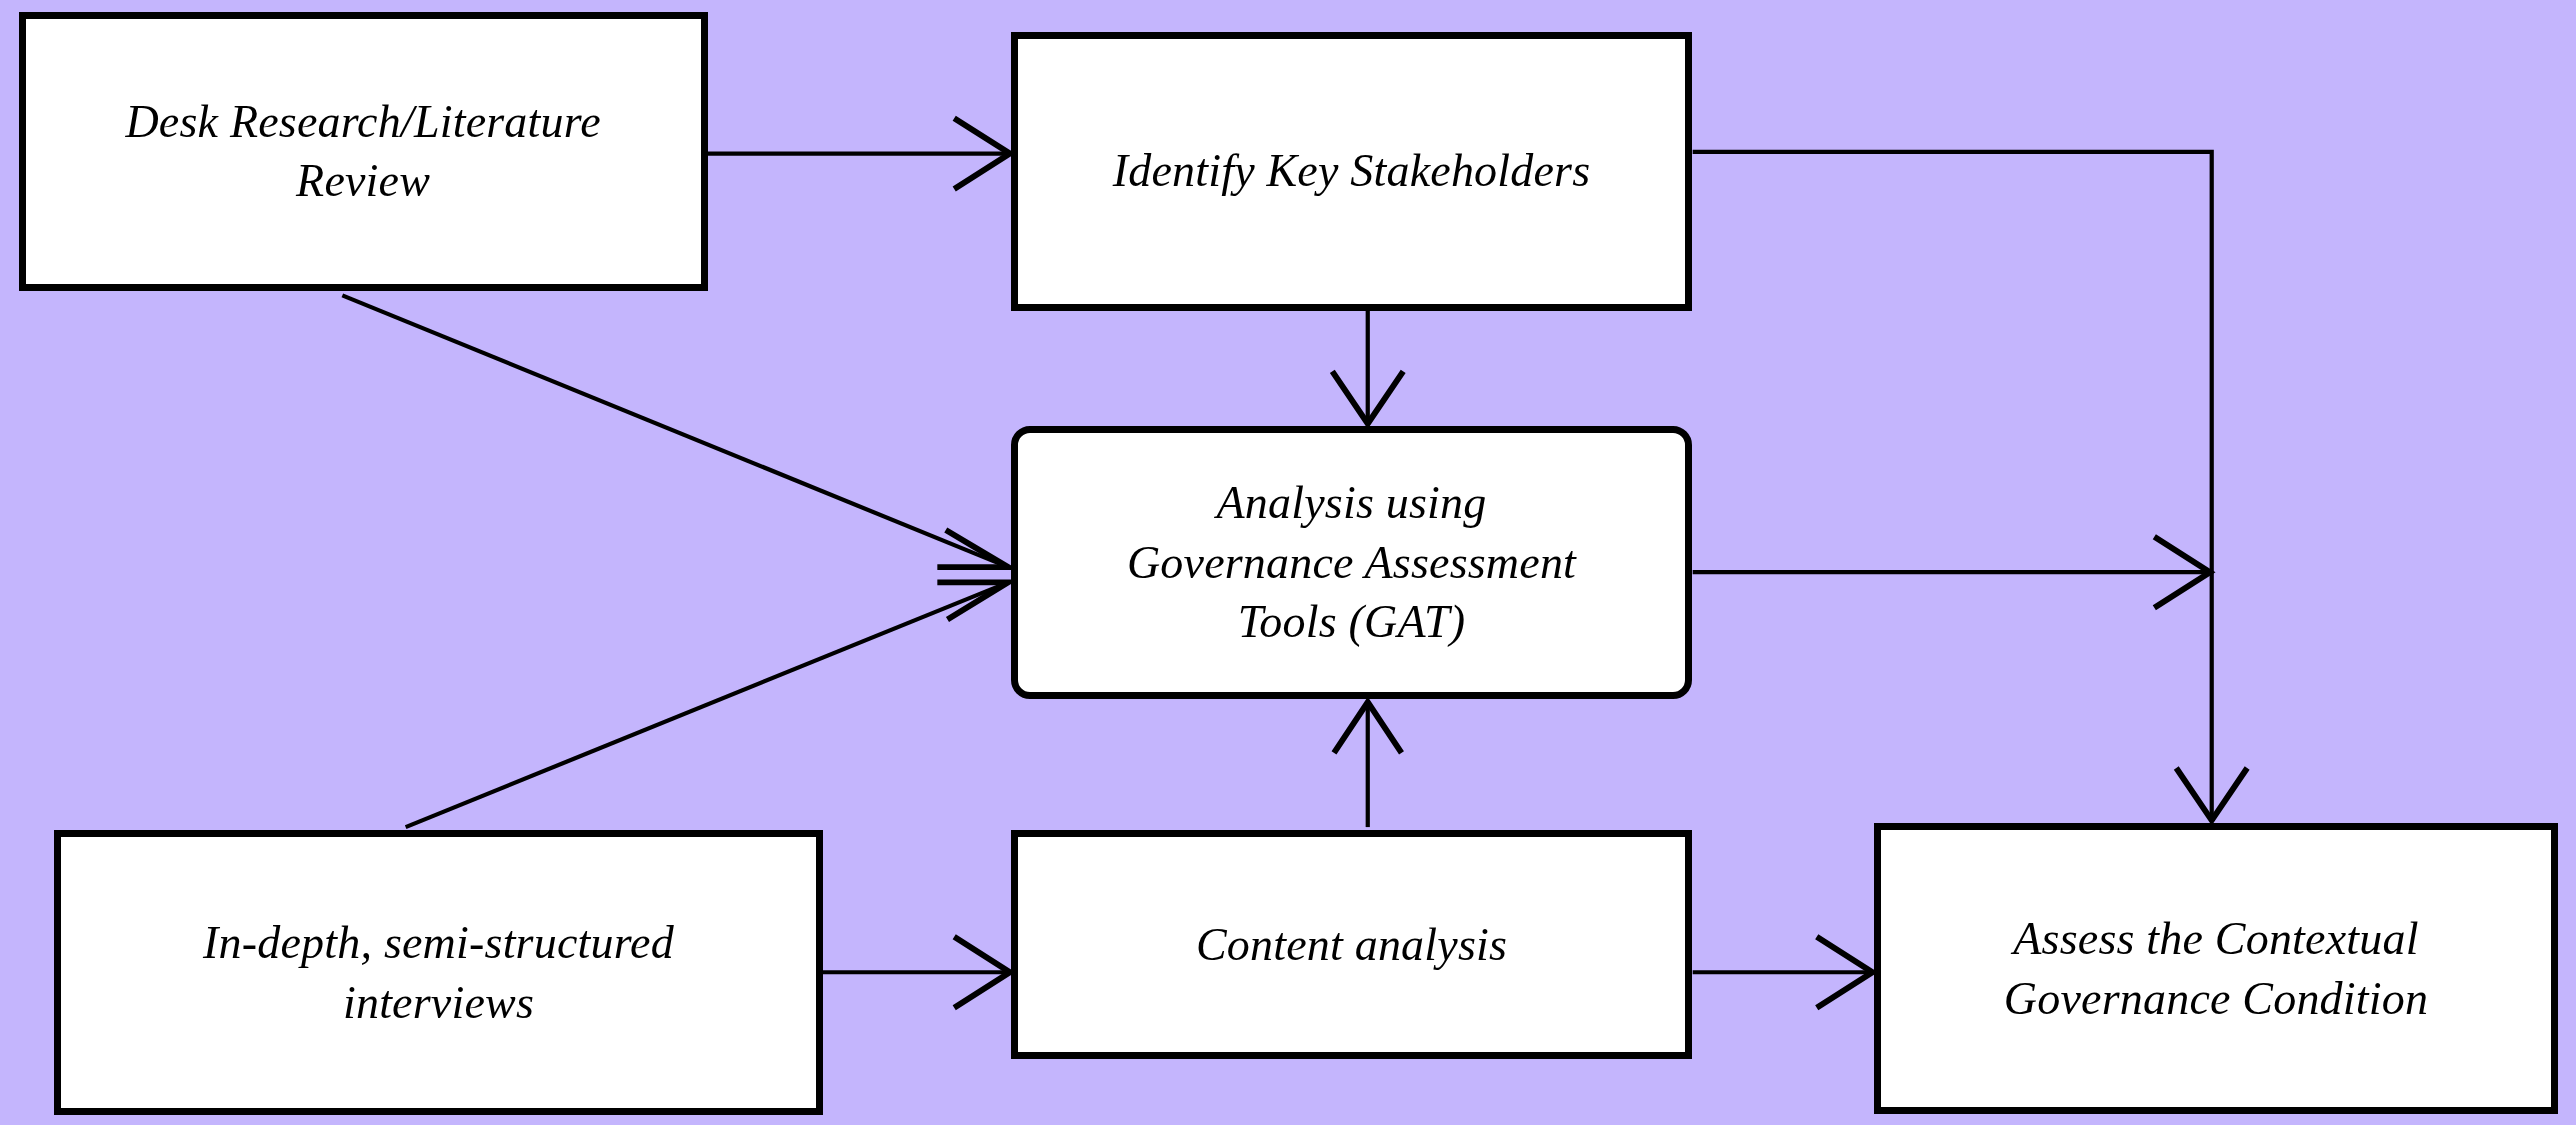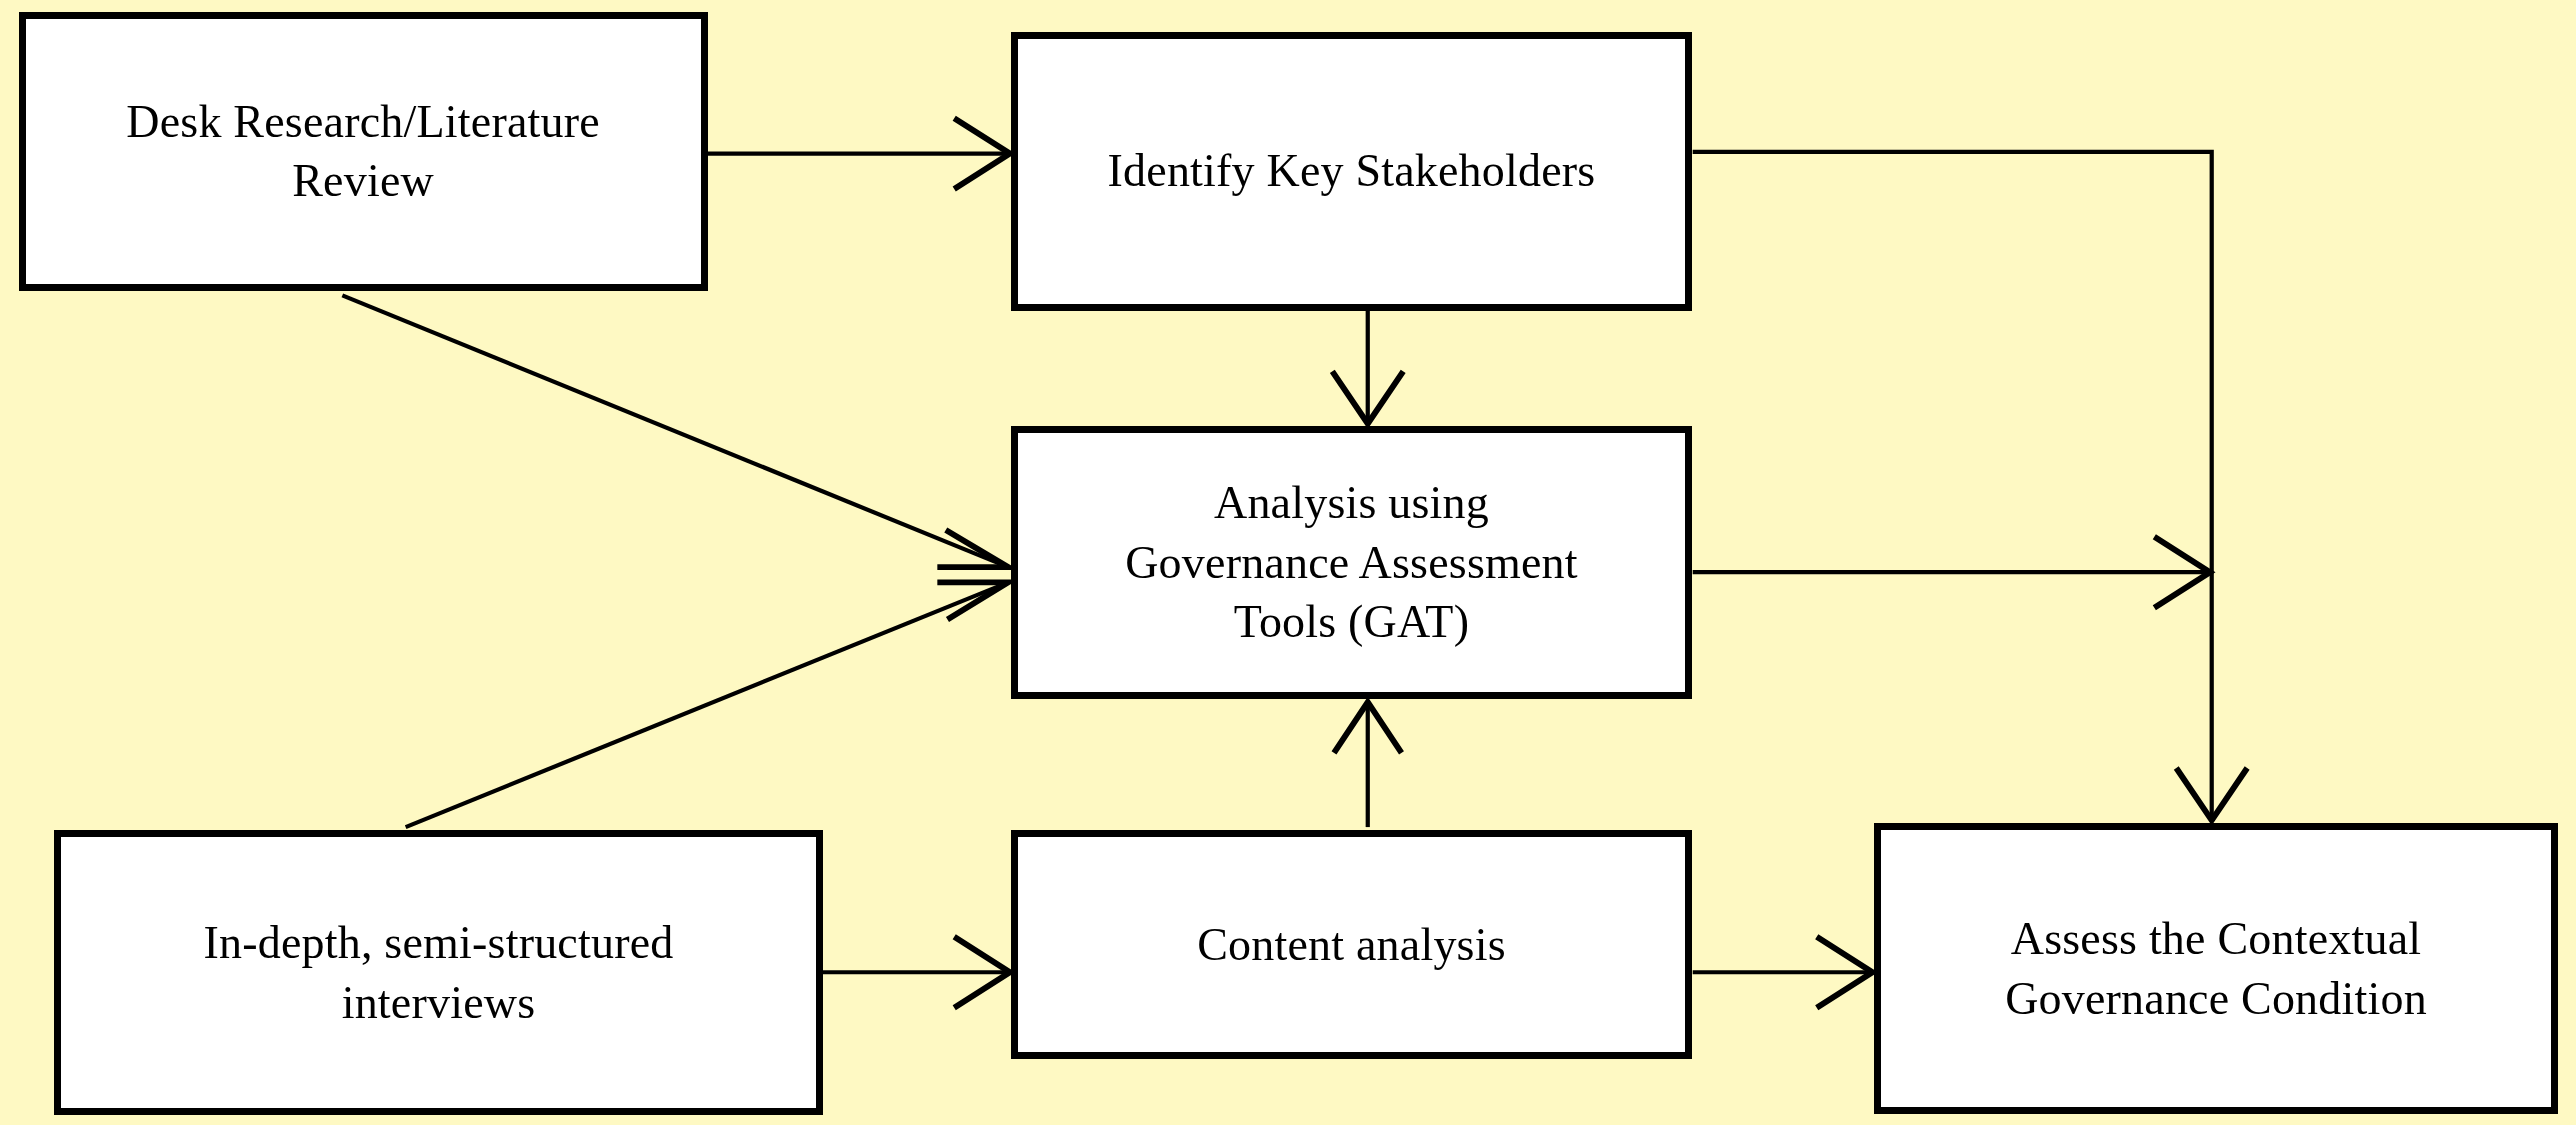--- a/index.html
+++ b/index.html
@@ -8,22 +8,23 @@
     padding: 0;
     background: #ffffff;
   }
   body {
     font-family: "Liberation Serif", "DejaVu Serif", serif;
   }
   #diagram-root {
     position: relative;
     width: 2576px;
     height: 1125px;
-    background: #fef9c3;
+    background: #c4b5fd;
     overflow: hidden;
+    font-style: italic;
   }
   #edge-layer {
     position: absolute;
     left: 0;
     top: 0;
     width: 2576px;
     height: 1125px;
     pointer-events: none;
   }
   .node {
@@ -104,21 +105,21 @@
 
   <div class="node" style="left:18.6px; top:11.8px; width:689px; height:279px;">
     <span class="node-label">Desk Research/Literature
 Review</span>
   </div>
 
   <div class="node" style="left:1011px; top:11.8px; width:681px; height:279px;margin-top:20px;">
     <span class="node-label">Identify Key Stakeholders</span>
   </div>
 
-  <div class="node" style="left:1011px; top:426px; width:681px; height:273px;">
+  <div class="node" style="left:1011px; top:426px; width:681px; height:273px;border-radius:19px;">
     <span class="node-label">Analysis using
 Governance Assessment
 Tools (GAT)</span>
   </div>
 
   <div class="node" style="left:54px; top:830px; width:769px; height:285px;">
     <span class="node-label">In-depth, semi-structured
 interviews</span>
   </div>
 

